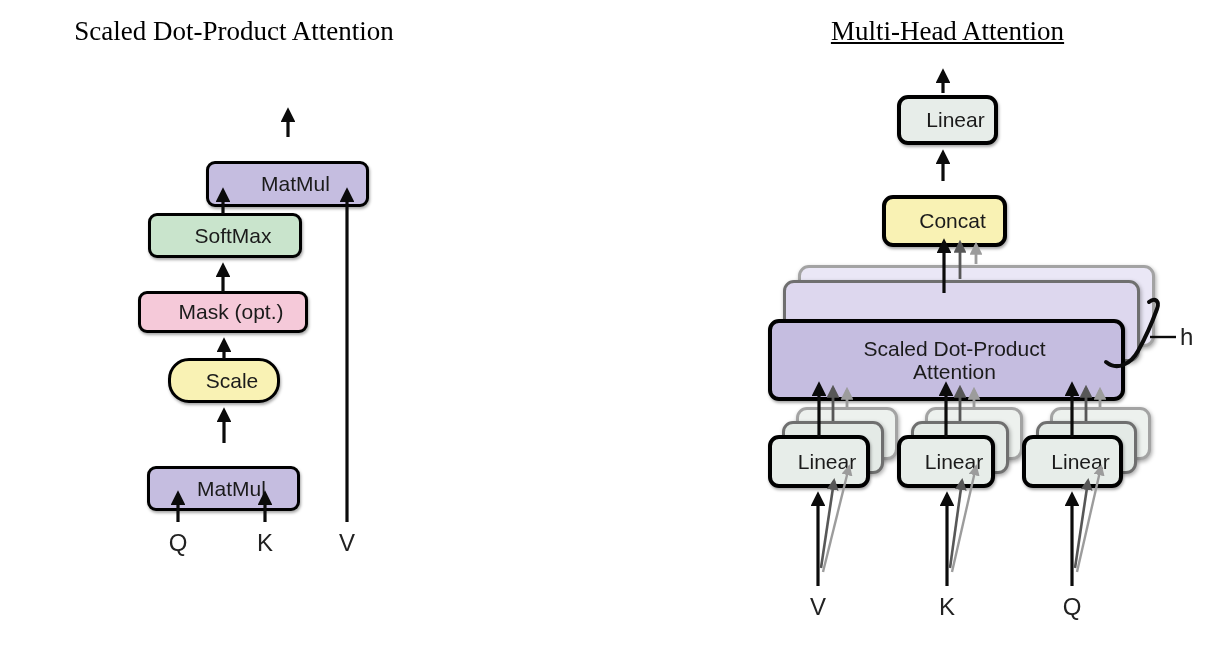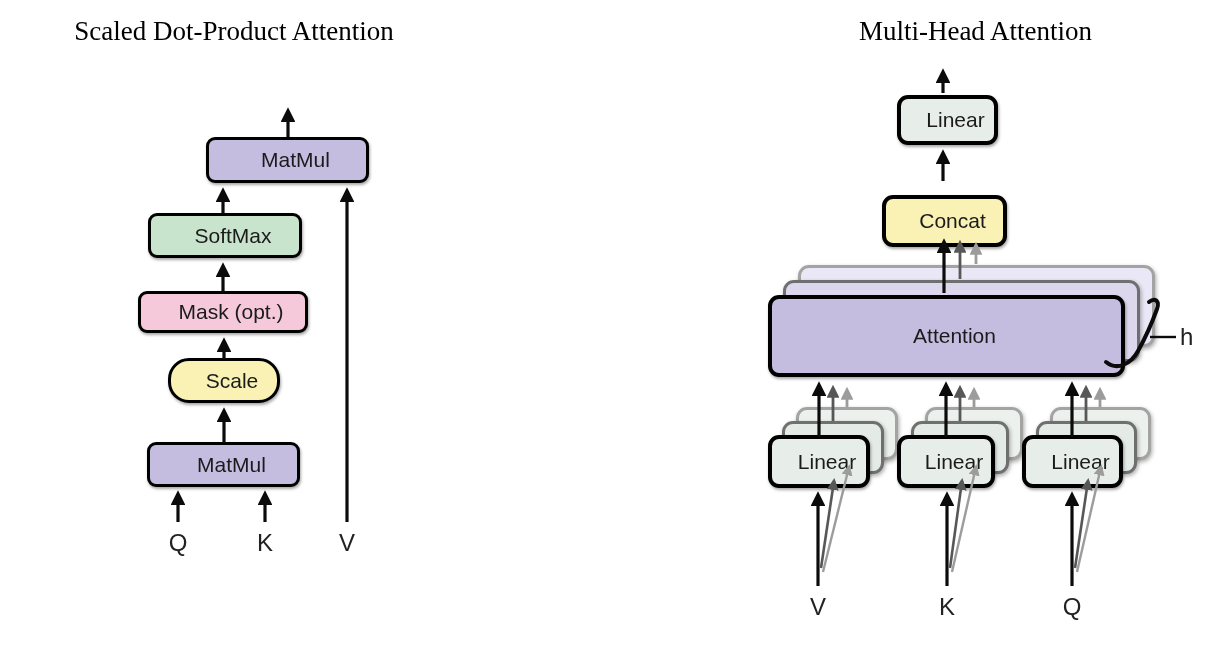--- a/index.html
+++ b/index.html
@@ -36,21 +36,21 @@
     align-items:center;
     justify-content:center;
     font-size:21px;
     line-height:1.1;
     color:#1b1b1b;
     text-align:center;
     box-shadow:1px 2px 3px rgba(0,0,0,0.35);
     background:#fff;
     padding-left:16px;
   }
-  .bx.purple{background:var(--purple);}
+  .bx.purple{background:var(--purple);margin-top:24px;}
   .bx.green{background:var(--green);}
   .bx.pink{background:var(--pink);}
   .bx.yellow{background:var(--yellow);border-radius:21px;}
   .bx.grayg{background:var(--grayg);}
   .bx.thick{border-width:4px;border-radius:11px;}
   .ghost{
     position:absolute;
     box-sizing:border-box;
     border-radius:11px;
     box-shadow:1px 2px 4px rgba(0,0,0,0.35);
@@ -77,39 +77,40 @@
     pointer-events:none;
   }
   .att-text div{pointer-events:none;}
 </style>
 </head>
 <body>
 
 <div class="canvas">
 
   <div class="title" style="left:30px;top:16px;width:320px;margin-left:44px;">Scaled Dot-Product Attention</div>
-  <div class="title" style="left:818px;top:16px;width:315px;">Multi-Head Attention</div>
+  <div class="title" style="left:790px;top:16px;width:315px;text-decoration:underline;">Multi-Head Attention</div>
 
   <div class="bx purple" style="left:206px;top:137px;width:163px;height:46px;">MatMul</div>
 
   <div class="bx pink" style="left:138px;top:291px;width:170px;height:42px;">Mask (opt.)</div>
 
   <div class="bx green" style="left:148px;top:213px;width:154px;height:45px;">SoftMax</div>
 
   <div class="bx yellow" style="left:168px;top:358px;width:112px;height:45px;">Scale</div>
 
   <div class="bx purple" style="left:147px;top:442px;width:153px;height:45px;">MatMul</div>
 
   <div class="io-label" style="left:178px;top:529px;">Q</div>
   <div class="io-label" style="left:265px;top:529px;">K</div>
   <div class="io-label" style="left:347px;top:529px;">V</div>
 
   <div class="ghost att2" style="left:798px;top:265px;width:357px;height:82px;"></div>
   <div class="ghost att1" style="left:783px;top:280px;width:357px;height:82px;"></div>
   <div class="bx purple thick att-text" style="left:768px;top:295px;width:357px;height:82px;flex-direction:column;font-size:21px;">
+    <div>Scaled Dot-Product</div>
     <div>Attention</div>
   </div>
 
   <div class="bx grayg thick" style="left:897px;top:95px;width:101px;height:50px;">Linear</div>
   <div class="bx yellow thick" style="left:882px;top:195px;width:125px;height:52px;">Concat</div>
 
   <div class="ghost lin2" style="left:796px;top:407px;width:102px;height:53px;"></div>
   <div class="ghost lin1" style="left:782px;top:421px;width:102px;height:53px;"></div>
   <div class="bx grayg thick" style="left:768px;top:435px;width:102px;height:53px;">Linear</div>
 

